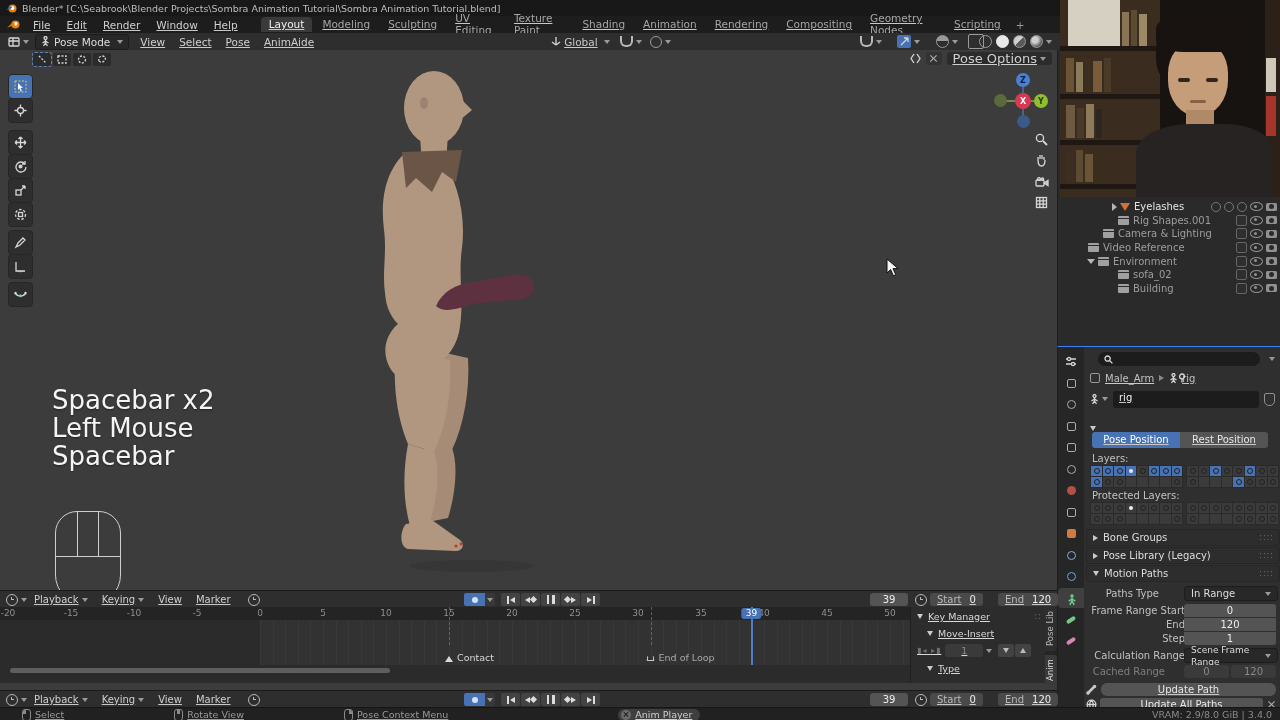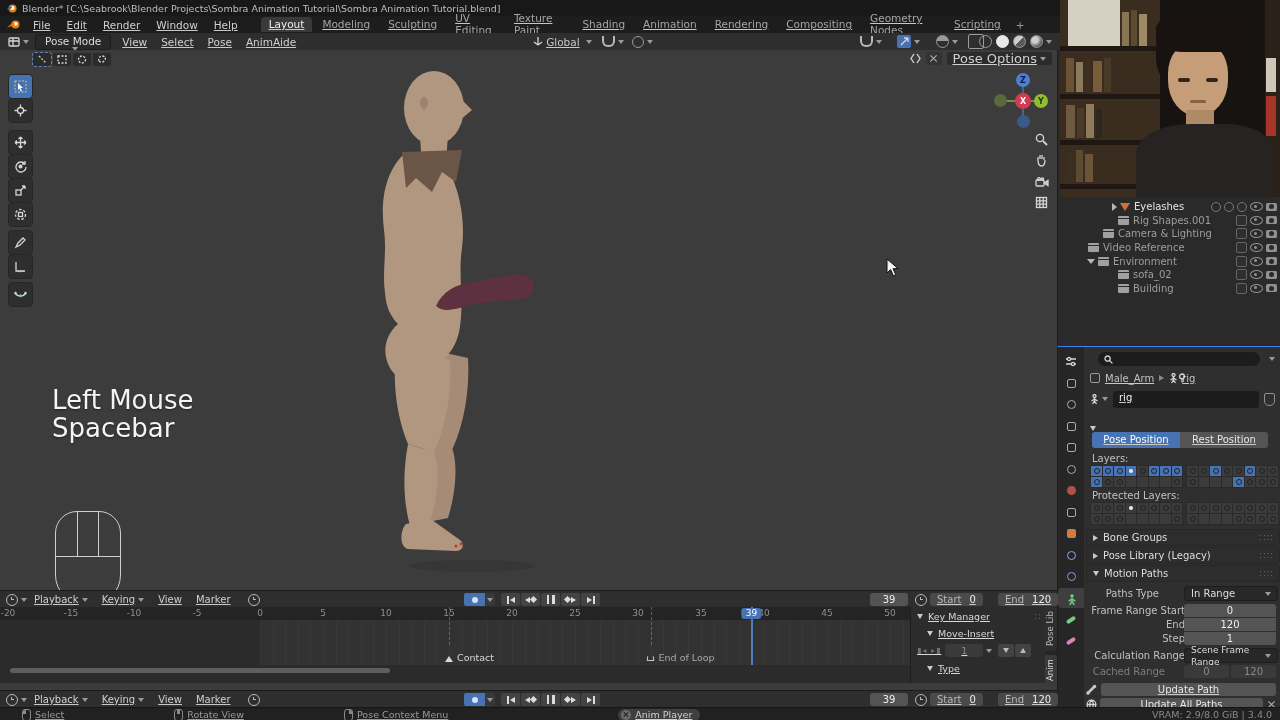--- a/index.html
+++ b/index.html
@@ -10,21 +10,21 @@
   .row{display:flex;align-items:center;text-decoration:underline;}
   
   #titlebar{left:0;top:0;width:1280px;height:16px;background:#181818;font-size:9.5px;color:#bdbdbd;display:flex;align-items:center;}
   #menubar{left:0;top:16px;width:1280px;height:17px;background:#1d1d1d;display:flex;align-items:center;font-size:10.5px;}
   .mitem{padding:0 8px;color:#cfcfcf;}
   .ws-tab{padding:1px 8px 2px;margin:0 1px;color:#a5a5a5;border-radius:4px 4px 0 0;}
   .ws-tab.active{background:#3a3a3a;color:#efefef;}
   #vpheader{left:0;top:33px;width:1280px;height:17px;background:#2e2e2e;display:flex;align-items:center;font-size:10.5px;border-bottom:1px solid #222;}
   .vmenu{padding:0 7px;color:#d0d0d0;}
   .chev{display:inline-block;width:0;height:0;border-left:3px solid transparent;border-right:3px solid transparent;border-top:4px solid #9a9a9a;margin-left:3px;vertical-align:middle;}
-  .dd{display:flex;align-items:center;background:#282828;border:1px solid #1c1c1c;border-radius:3px;height:14px;padding:0 5px;color:#dcdcdc;flex-direction:column;}
+  .dd{display:flex;align-items:center;background:#282828;border:1px solid #1c1c1c;border-radius:3px;height:14px;padding:0 5px;color:#dcdcdc;}
   
   #viewport{left:0;top:50px;width:1057px;height:540px;background:#3c3c3c;overflow:hidden;}
   .toolbtn{position:absolute;left:8px;width:23px;height:23px;background:#2e2e2e;border-radius:4px;border:1px solid #262626;display:flex;align-items:center;justify-content:center;}
   .toolbtn.active{background:#4772b3;}
   .selmode{width:18px;height:13px;background:#2b2b2b;border-radius:2px;margin-right:2px;display:flex;align-items:center;justify-content:center;}
   .tico{stroke:#d6d6d6;fill:none;stroke-width:1.3;}
   
   #shortcuts{left:52px;top:336px;font-size:26px;line-height:28px;color:#f4f4f4;text-shadow:0 1px 2px rgba(0,0,0,.45);}
   
   #mousegfx{left:55px;top:461px;width:64px;height:92px;border:1px solid #cfcfcf;border-radius:22px 22px 30px 30px;}
@@ -385,20 +385,21 @@
         <path d="M34,476 L60,472 L88,492 C93,496 91,503 84,503 L36,501 C27,499 28,482 34,476 Z"></path>
         <ellipse cx="52" cy="55" rx="4" ry="6" fill="#9c8270"></ellipse>
       </g>
       <path d="M30,104 L90,102 L84,134 L70,124 L60,144 L44,130 L34,140 Z" fill="#6a5547"></path>
       <path d="M64,258 C70,244 84,236 100,234 L140,227 C154,225 163,231 162,240 C161,249 151,252 140,252 L100,256 C88,260 72,266 64,258 Z" fill="#5e3140"></path>
       <circle cx="84" cy="498" r="1.6" fill="#c0392b"></circle>
       <circle cx="89" cy="496" r="1.4" fill="#c0392b"></circle>
     </svg>
 
     <div id="shortcuts" class="abs">
+        <div>Spacebar x2</div>
         <div>Left Mouse</div>
         <div>Spacebar</div>
       </div>
     <div id="mousegfx" class="abs">
       <div class="hline"></div>
         <div class="v1"></div>
         <div class="v2"></div>
     </div>
 
     <svg class="abs" style="left:886px;top:208px;" width="14" height="19" viewBox="0 0 14 19">
@@ -688,21 +689,21 @@
       </div>
       <div class="lbl" style="position:absolute;right:116px;top:319px;color:#7e7e7e;">Cached Range</div>
       <div class="field dim" style="position:absolute;left:100px;top:318px;width:45px;">0</div>
       <div class="field dim" style="position:absolute;left:147px;top:318px;width:45px;">120</div>
       <div class="row" style="position:absolute;left:2px;top:336px;width:190px;">
         <svg width="12" height="11" viewBox="0 0 12 11">
             <path d="M2,9 L8,3" stroke="#c8c8c8" stroke-width="2.6" stroke-linecap="round"></path>
             <circle cx="2" cy="9" r="1.7" fill="#c8c8c8"></circle>
             <circle cx="8.6" cy="2.4" r="1.7" fill="#c8c8c8"></circle>
           </svg>
-        <div class="btn" style="flex:1;height:13px;line-height:13px;margin-left:3px;">Update Path</div>
+        <div class="btn" style="flex:1;height:13px;line-height:13px;margin-left:3px;border-radius:6px;">Update Path</div>
       </div>
       <div class="row" style="position:absolute;left:2px;top:351px;width:190px;">
         <svg width="11" height="11" viewBox="0 0 11 11" class="tico">
             <circle cx="5.5" cy="5.5" r="4.4"></circle>
             <path d="M1.2,5.5 h8.6 M5.5,1.1 c-2.4,2.6 -2.4,6.2 0,8.8 c2.4,-2.6 2.4,-6.2 0,-8.8"></path>
           </svg>
         <div class="btn" style="flex:1;height:13px;line-height:13px;margin-left:3px;">Update All Paths</div>
         <span class="xicon" style="margin-left:4px;"></span>
       </div>
     </div>

